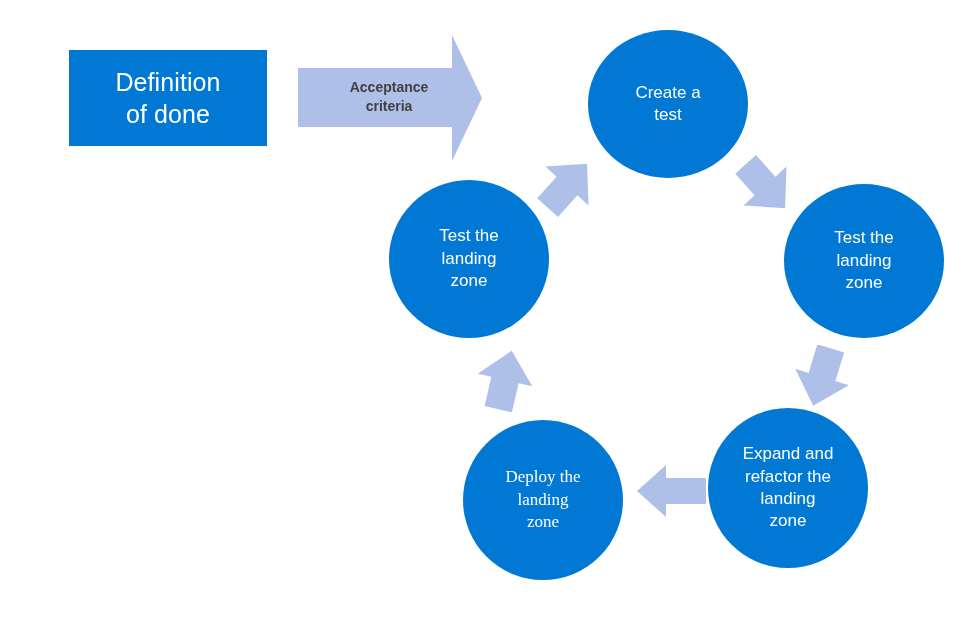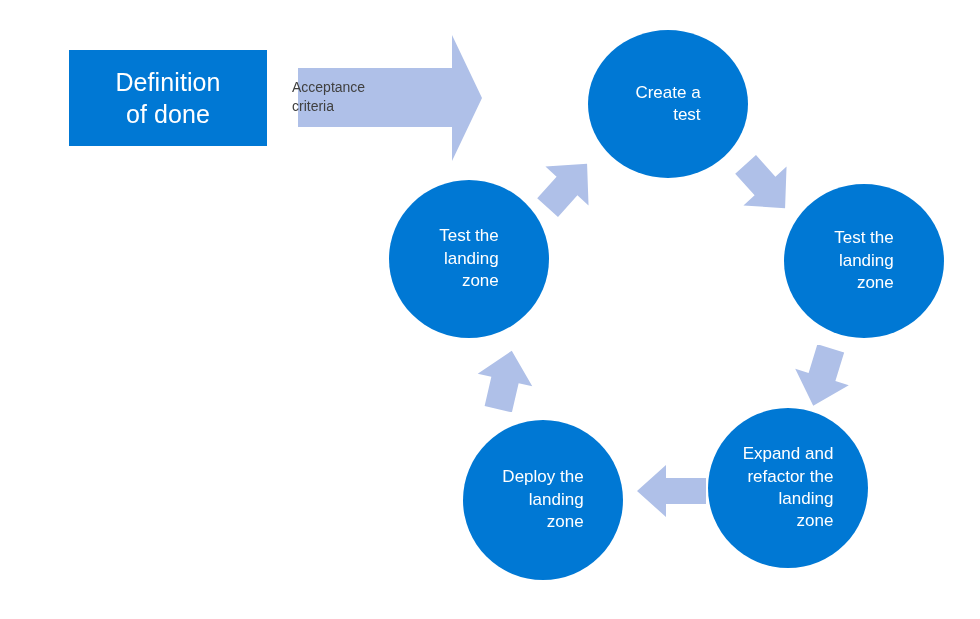--- a/index.html
+++ b/index.html
@@ -51,55 +51,55 @@
     width: 186px;
     height: 130px;
   }
   .big-arrow-wrap svg {
     display: block;
     width: 186px;
     height: 130px;
   }
   .big-arrow-label {
     position: absolute;
-    left: 292px;
+    left: 309px;
     top: 78px;
     width: 160px;
-    text-align: left;
+    text-align: center;
     color: #404040;
     font-size: 14px;
-    font-weight: normal;
+    font-weight: bold;
     line-height: 1.35;
     white-space: pre-line;
   }
 
   
   .node {
     position: absolute;
     border-radius: 50%;
     background: #0078D4;
     display: flex;
     align-items: center;
     justify-content: center;
     box-sizing: border-box;
   }
   .node .node-label {
     color: #ffffff;
-    text-align: right;
+    text-align: center;
     font-size: 17px;
     line-height: 1.32;
     font-weight: 400;
     white-space: pre-line;
     padding: 0 14px;
   }
 
   #node-create-test   { left: 588px; top: 30px;  width: 160px; height: 148px; }
   #node-test-lz-right { left: 784px; top: 184px; width: 160px; height: 154px; }
   #node-expand        { left: 708px; top: 408px; width: 160px; height: 160px; }
-  #node-deploy        { left: 463px; top: 420px; width: 160px; height: 160px; }
+  #node-deploy        { left: 463px; top: 420px; width: 160px; height: 160px; font-family: Liberation Serif, serif; }
   #node-test-lz-left  { left: 389px; top: 180px; width: 160px; height: 158px; }
 
   
   .conn {
     position: absolute;
   }
   .conn svg { display: block; }
 
   #conn-deploy-to-testleft { left: 474px; top: 348px; width: 62px; height: 64px; }
   #conn-testleft-to-create { left: 535px; top: 155px; width: 64px; height: 62px; }

